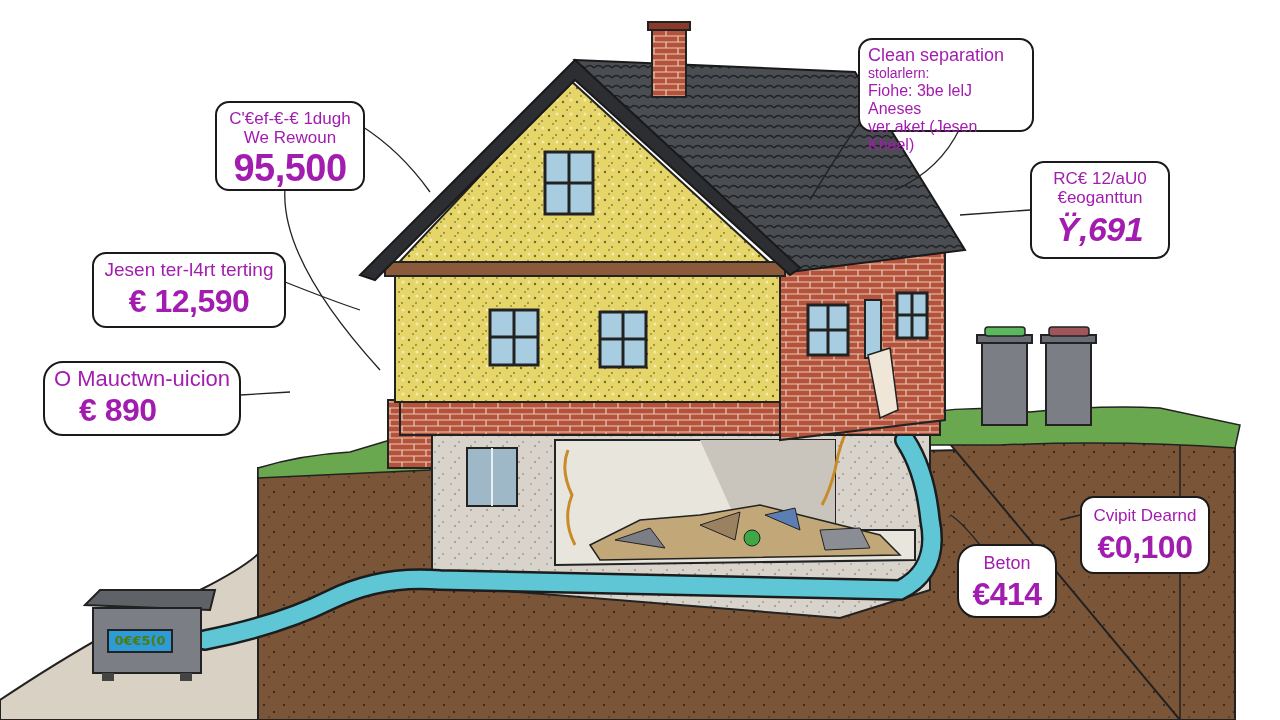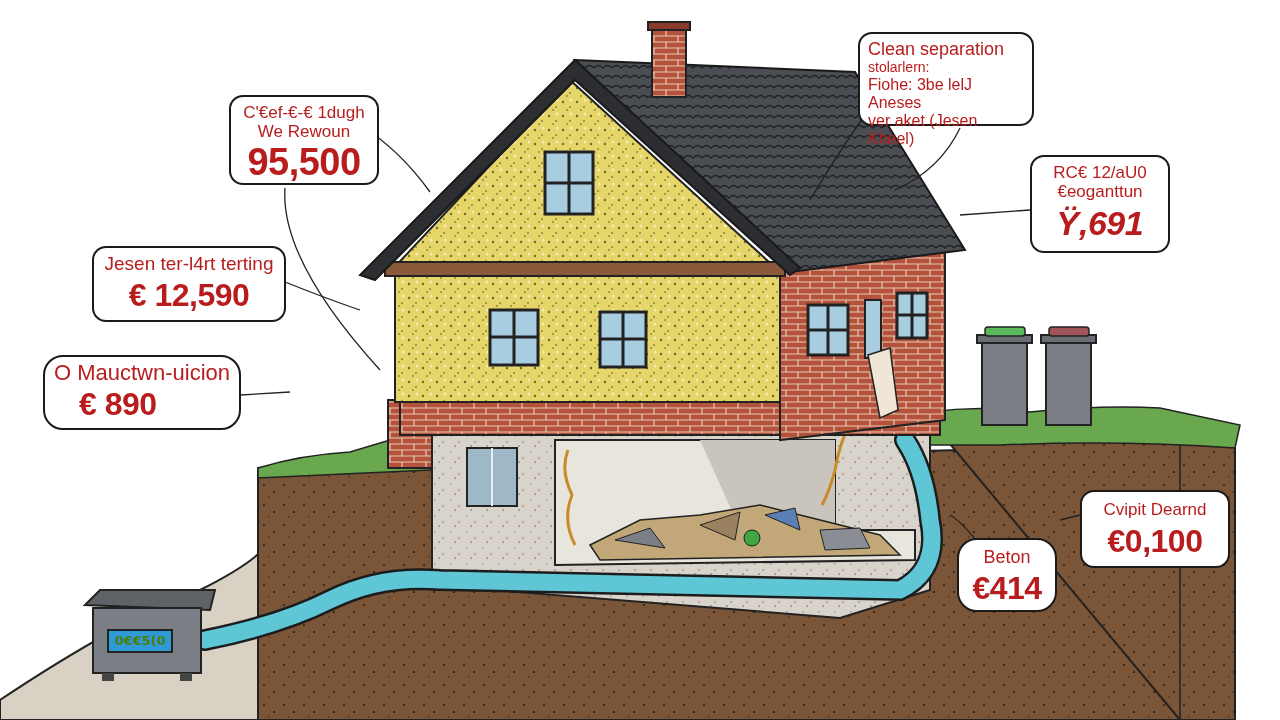--- a/index.html
+++ b/index.html
@@ -1,18 +1,18 @@
 <!DOCTYPE html>
 <html><head>
 <meta charset="utf-8">
 <style>
   html,body{margin:0;padding:0;}
   body{width:1280px;height:720px;overflow:hidden;background:#ffffff;position:relative;font-family:"Liberation Sans",sans-serif;}
   .scene{position:absolute;left:0;top:0;width:1280px;height:720px;}
-  .callout{position:absolute;background:#fff;border:2px solid #1a1a1a;border-radius:14px;color:#b91c1c;text-align:center;box-sizing:border-box;}
+  .callout{position:absolute;background:#fff;border:2px solid #1a1a1a;border-radius:14px;color:#a21caf;text-align:center;box-sizing:border-box;margin-top:6px;}
   .callout .lbl{font-size:17px;line-height:19px;display:block;}
   .callout .val{font-weight:bold;display:block;letter-spacing:-0.5px;}
   .callout .note{font-size:16px;line-height:18px;display:block;text-align:left;}
 </style>
 </head>
 <body>
 
 <div class="scene">
 <svg width="1280" height="720" viewBox="0 0 1280 720">
   <defs>
@@ -134,21 +134,21 @@
     <path d="M240 395 L290 392"></path>
     <path d="M865 115 Q840 150 810 200"></path>
     <path d="M960 128 Q940 170 895 190"></path>
     <path d="M1030 210 L960 215"></path>
     <path d="M1080 515 L1060 520"></path>
     <path d="M980 545 Q960 520 950 515"></path>
   </g>
 </svg>
 </div>
 
-<div class="callout" style="left:229px;top:95px;width:150px;height:90px;padding-top:6px;">
+<div class="callout" style="left:215px;top:95px;width:150px;height:90px;padding-top:6px;">
   <span class="lbl">C'€ef-€-€ 1dugh</span>
   <span class="lbl">We Rewoun</span>
   <span class="val" style="font-size:38px;line-height:42px;">95,500</span>
 </div>
 
 <div class="callout" style="left:858px;top:32px;width:176px;height:94px;padding:6px 8px;">
   <span class="note" style="font-size:18px;">Clean separation</span>
   <span class="note" style="font-size:14px;">stolarlern:</span>
   <span class="note">Fiohe: 3be lelJ Aneses</span>
   <span class="note">ver aket (Jesen Kheel)</span>
@@ -163,21 +163,21 @@
 <div class="callout" style="left:92px;top:246px;width:194px;height:76px;padding-top:6px;">
   <span class="lbl" style="font-size:19px;">Jesen ter-l4rt terting</span>
   <span class="val" style="font-size:32px;line-height:44px;">€ 12,590</span>
 </div>
 
 <div class="callout" style="left:43px;top:355px;width:198px;height:75px;padding-top:6px;border-radius:20px;">
   <span class="lbl" style="font-size:22px;">O Mauctwn-uicion</span>
   <span class="val" style="font-size:32px;line-height:44px;text-align:left;padding-left:34px;">€ 890</span>
 </div>
 
-<div class="callout" style="left:1080px;top:490px;width:150px;height:78px;padding-top:8px;">
+<div class="callout" style="left:1080px;top:490px;width:130px;height:78px;padding-top:8px;">
   <span class="lbl">Cvipit Dearnd</span>
   <span class="val" style="font-size:32px;line-height:44px;">€0,100</span>
 </div>
 
 <div class="callout" style="left:957px;top:538px;width:100px;height:74px;padding-top:8px;border-radius:20px;">
   <span class="lbl" style="font-size:18px;">Beton</span>
   <span class="val" style="font-size:32px;line-height:42px;">€414</span>
 </div>
 
 <div style="position:absolute;left:110px;top:633px;width:60px;text-align:center;font-size:13px;font-weight:bold;color:#4d7c0f;font-family:'DejaVu Sans',sans-serif;">0€€5(0</div>

